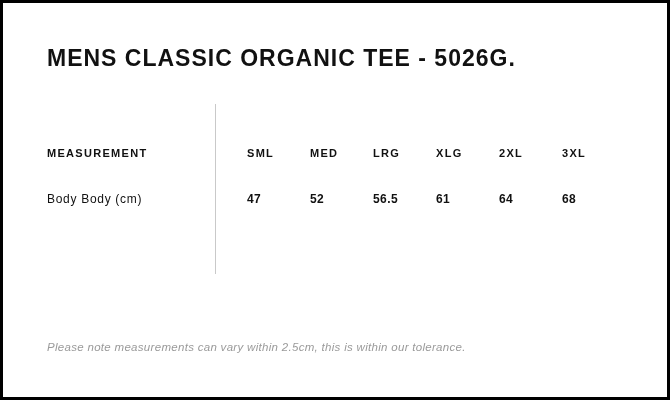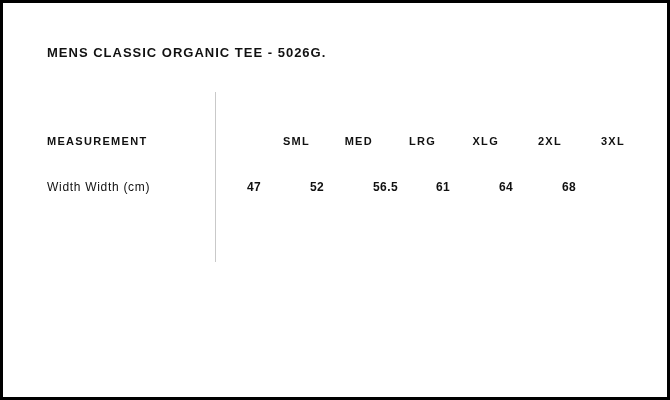--- a/index.html
+++ b/index.html
@@ -22,21 +22,21 @@
     border: 3px solid #000000;
     background: #ffffff;
   }
   .inner {
     position: absolute;
     left: 0; top: 0; right: 0; bottom: 0;
     padding: 42px 44px 0 44px;
     box-sizing: border-box;
   }
   .title {
-    font-size: 13px;
+    font-size: 23px;
     font-weight: bold;
     letter-spacing: 1.0px;
     color: #111111;
     margin: 0;
     white-space: nowrap;
   }
   .table-wrap {
     margin-top: 58px;
     position: relative;
   }
@@ -59,21 +59,21 @@
     vertical-align: middle;
     font-size: 11px;
     font-weight: bold;
     letter-spacing: 1.3px;
     color: #111111;
   }
   .hdr-measure {
     text-align: left;
   }
   .hdr-size {
-    text-align: right;
+    text-align: left;
   }
   .data-row td {
     height: 46px;
     vertical-align: middle;
     font-size: 12px;
     color: #111111;
   }
   .cell-label {
     text-align: left;
     color: #888888;
@@ -131,27 +131,28 @@
             <th class="hdr-size">SML</th>
             <th class="hdr-size">MED</th>
             <th class="hdr-size">LRG</th>
             <th class="hdr-size">XLG</th>
             <th class="hdr-size">2XL</th>
             <th class="hdr-size">3XL</th>
           </tr>
         </thead>
         <tbody>
           <tr class="data-row">
-            <td class="cell-label">Width Width (cm)</td>
+            <td class="cell-label">Body Body (cm)</td>
             <td class="cell-value">47</td>
             <td class="cell-value">52</td>
             <td class="cell-value">56.5</td>
             <td class="cell-value">61</td>
             <td class="cell-value">64</td>
             <td class="cell-value">68</td>
           </tr>
         </tbody>
       </table>
     </div>
 
   </div>
 
+  <div class="note">Please note measurements can vary within 2.5cm, this is within our tolerance.</div>
 </div>
 
 </body></html>

